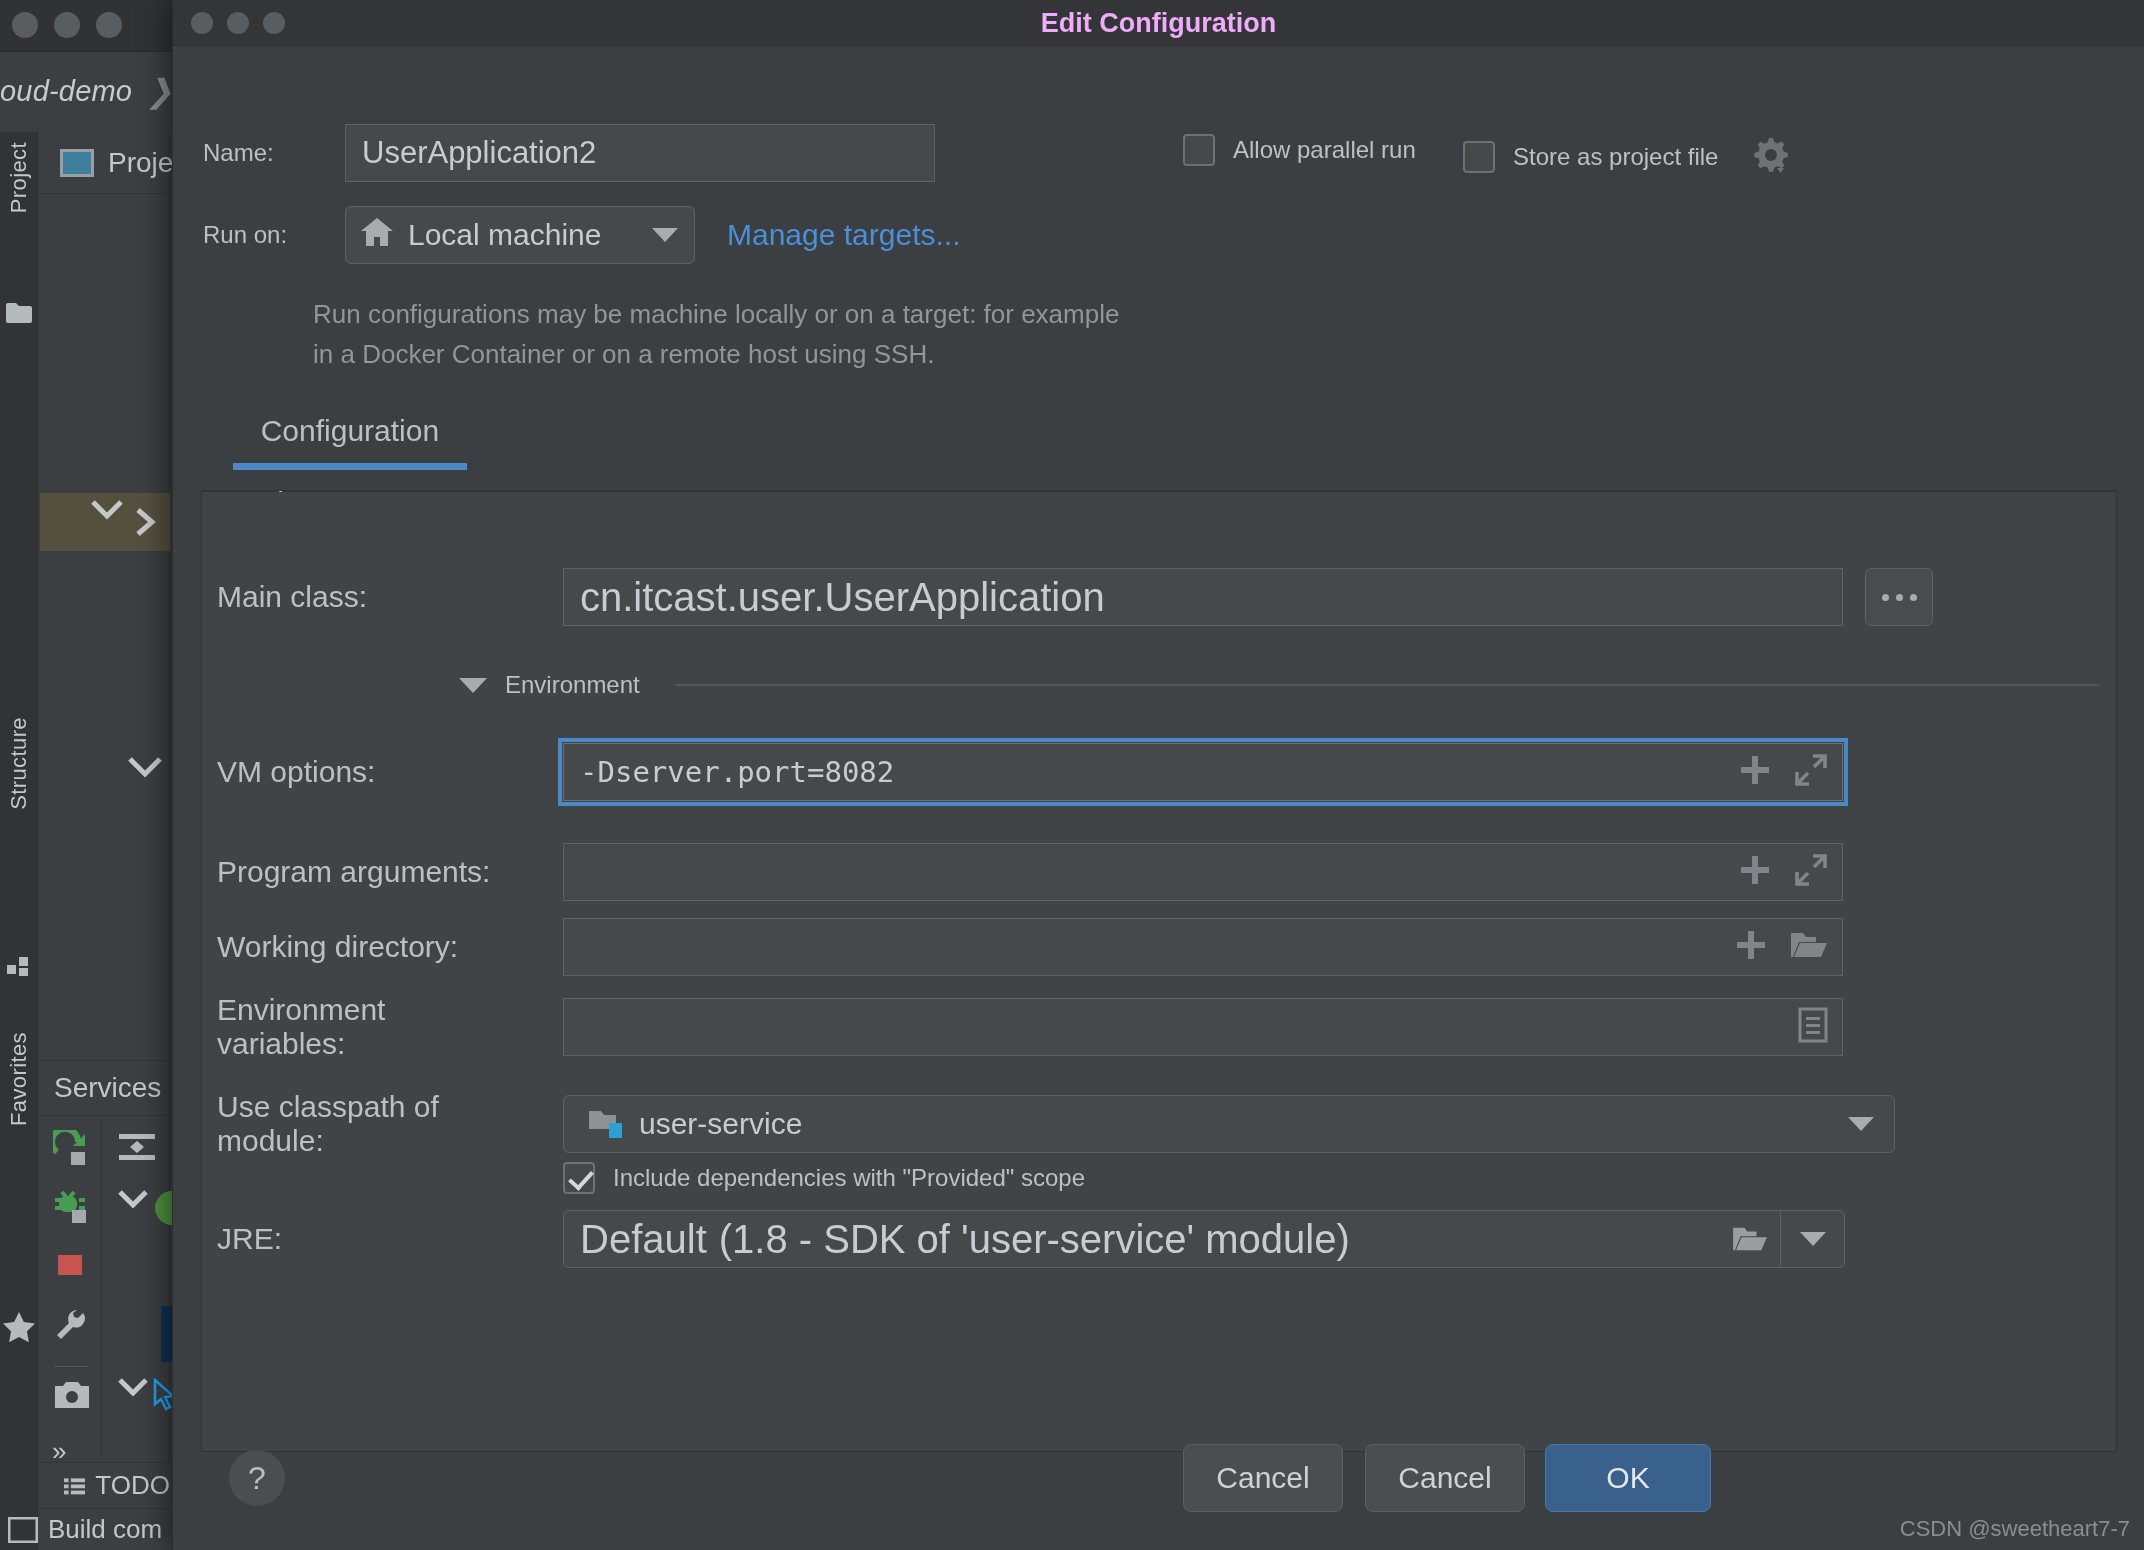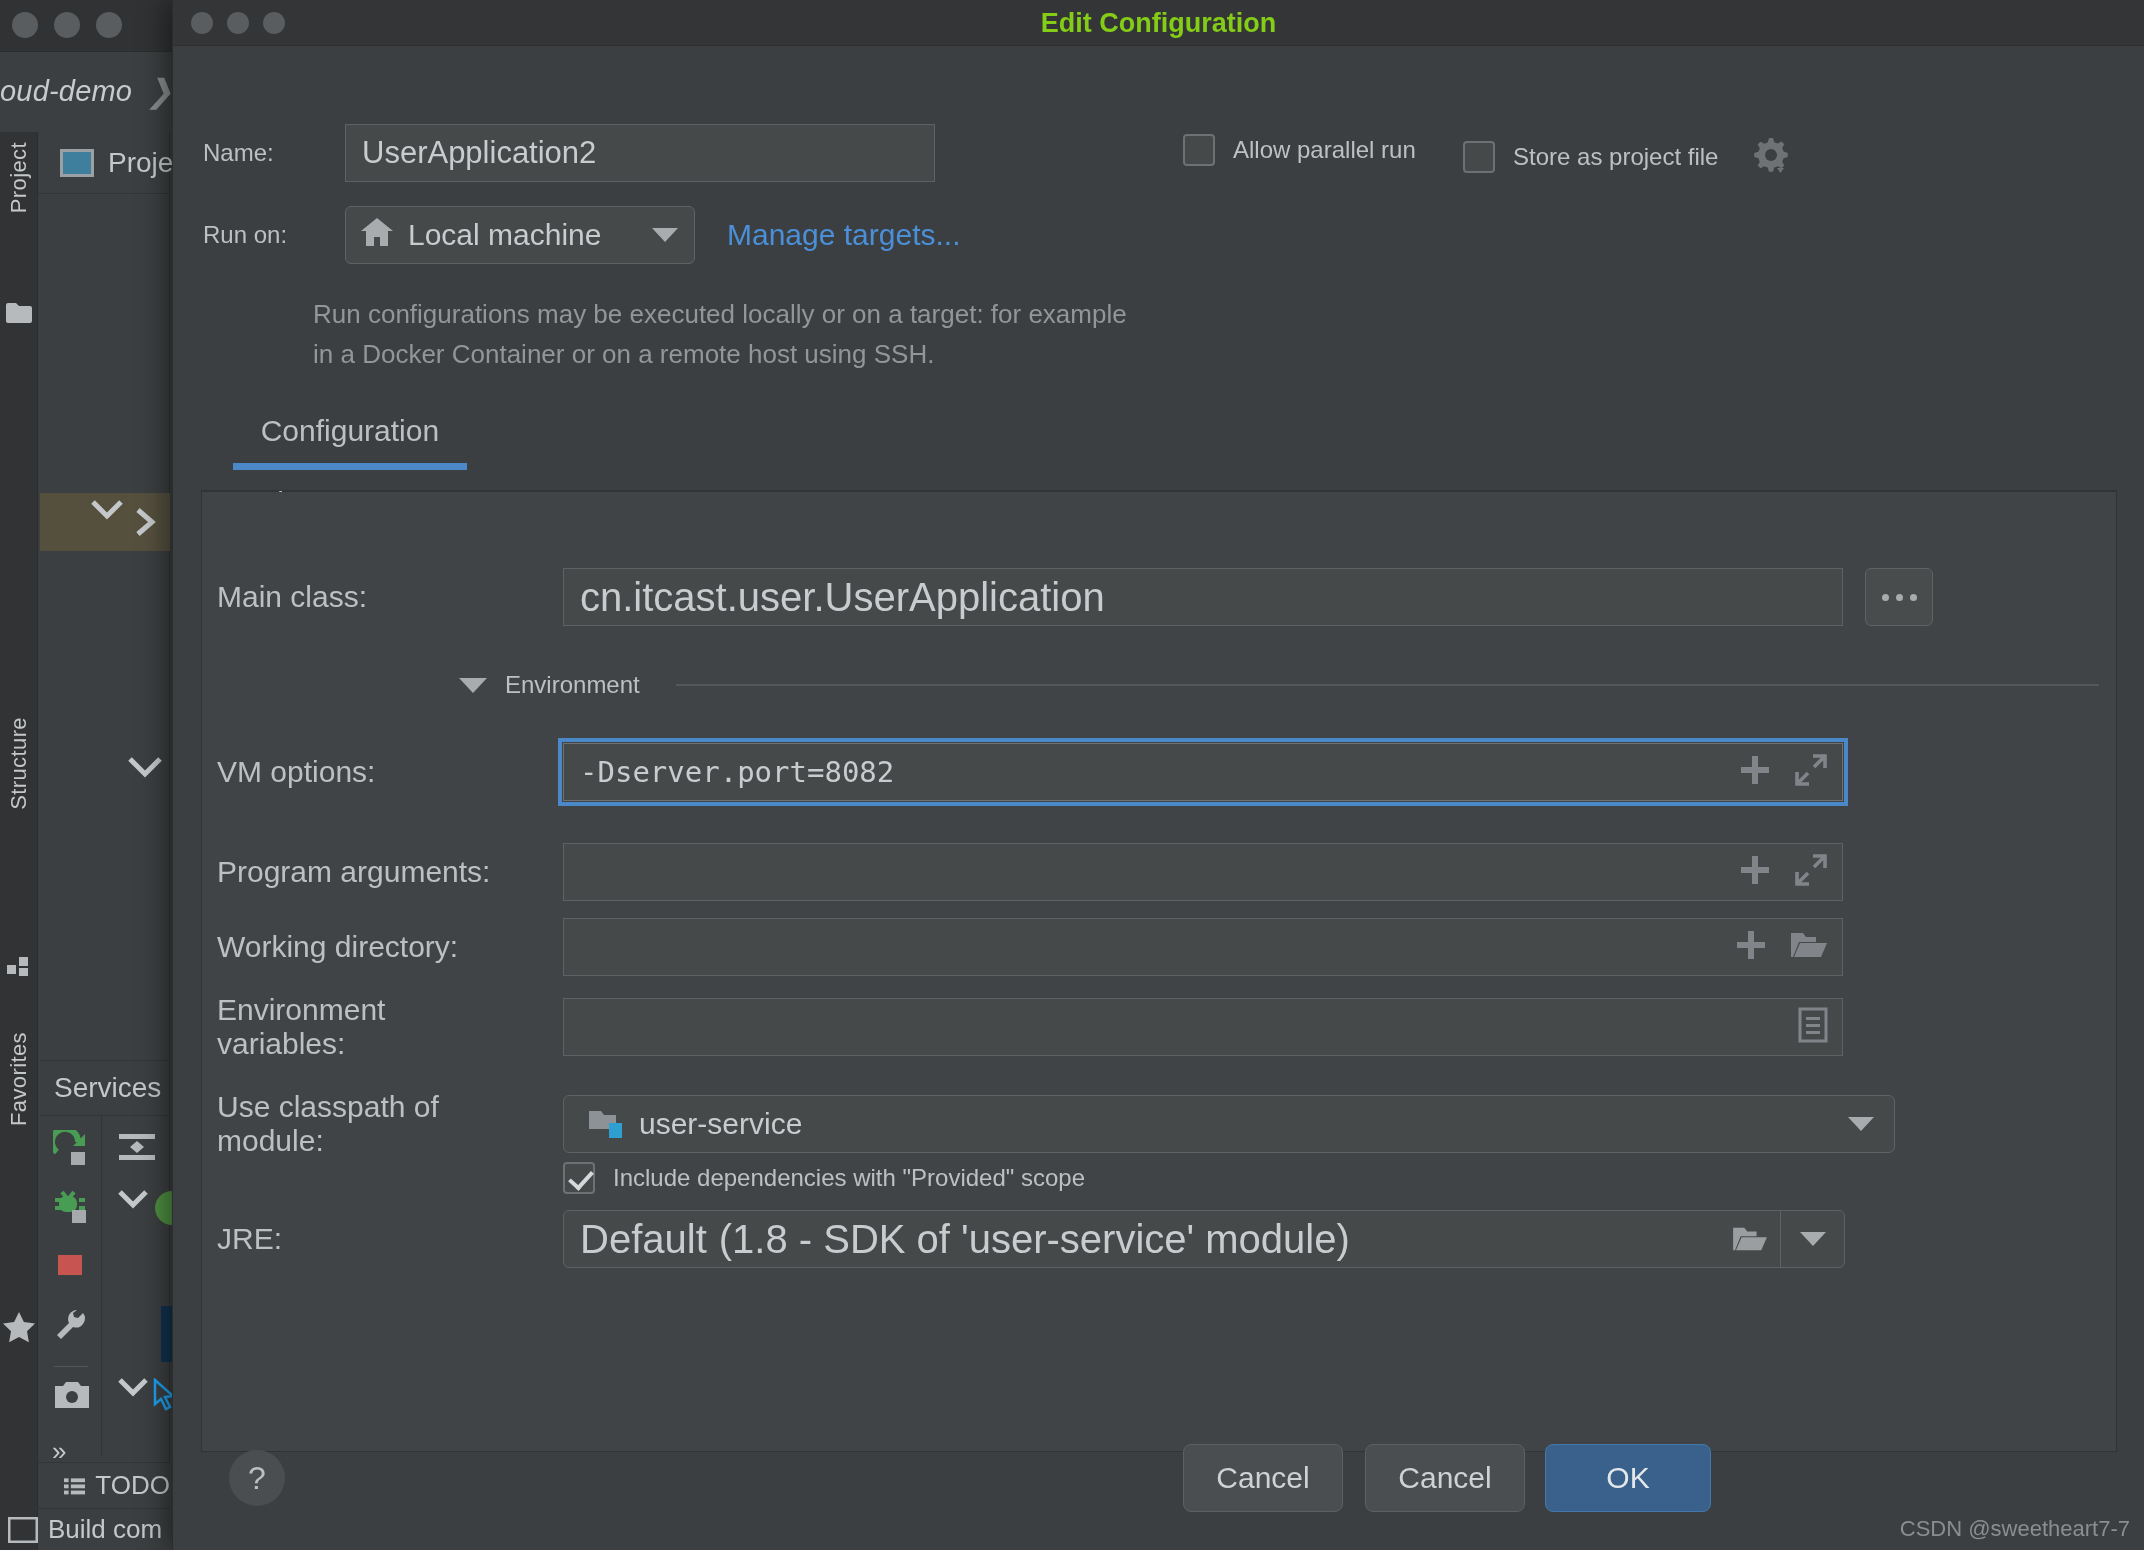--- a/index.html
+++ b/index.html
@@ -83,21 +83,21 @@
     position: absolute; left: 172px; top: 0; width: 1972px; height: 1550px;
     background: #3c3f41; border-left: 1px solid #2a2c2d;
     box-shadow: -6px 0 26px rgba(0,0,0,.45);
   }
   .dlg-titlebar {
     position: relative; width: 100%; height: 46px; background: #333537;
     border-bottom: 1px solid #2c2e2f;
   }
   .dlg-title {
     position: absolute; left: 0; right: 0; top: 0; line-height: 46px;
-    text-align: center; font-size: 27px; color: #84cc16; font-weight: bold;
+    text-align: center; font-size: 27px; color: #f0abfc; font-weight: bold;
   }
   .dtl { position: absolute; width: 22px; height: 22px; border-radius: 50%; background: #5a5d5f; top: 12px; }
   .dtl1 { left: 18px; } .dtl2 { left: 54px; } .dtl3 { left: 90px; }
 
   .dlg-body { position: relative; width: 100%; height: 1504px; }
 
   .lbl { color: #bdc0c2; font-size: 24px; }
   .lbl-dim { color: #9a9da0; }
 
   
@@ -397,21 +397,21 @@
                 <path d="M17 1L1 14h5v15h8v-9h6v9h8V14h5z" fill="#a9acae"></path>
               </svg>
           </span>
           <span>Local machine</span>
           <span class="caret" style="position:absolute;right:16px;"></span>
         </div>
         <span class="manage-link">Manage targets...</span>
       </div>
 
       <div class="hint">
-        <div>Run configurations may be executed locally or on a target: for example</div>
+        <div>Run configurations may be machine locally or on a target: for example</div>
         <div>in a Docker Container or on a remote host using SSH.</div>
       </div>
 
       <div class="tabs-rule"></div>
       <div class="tabs">
         <div class="tab active">
           <span>Configuration</span>
         </div>
         <div class="tab">
           <span>Code Coverage</span>

